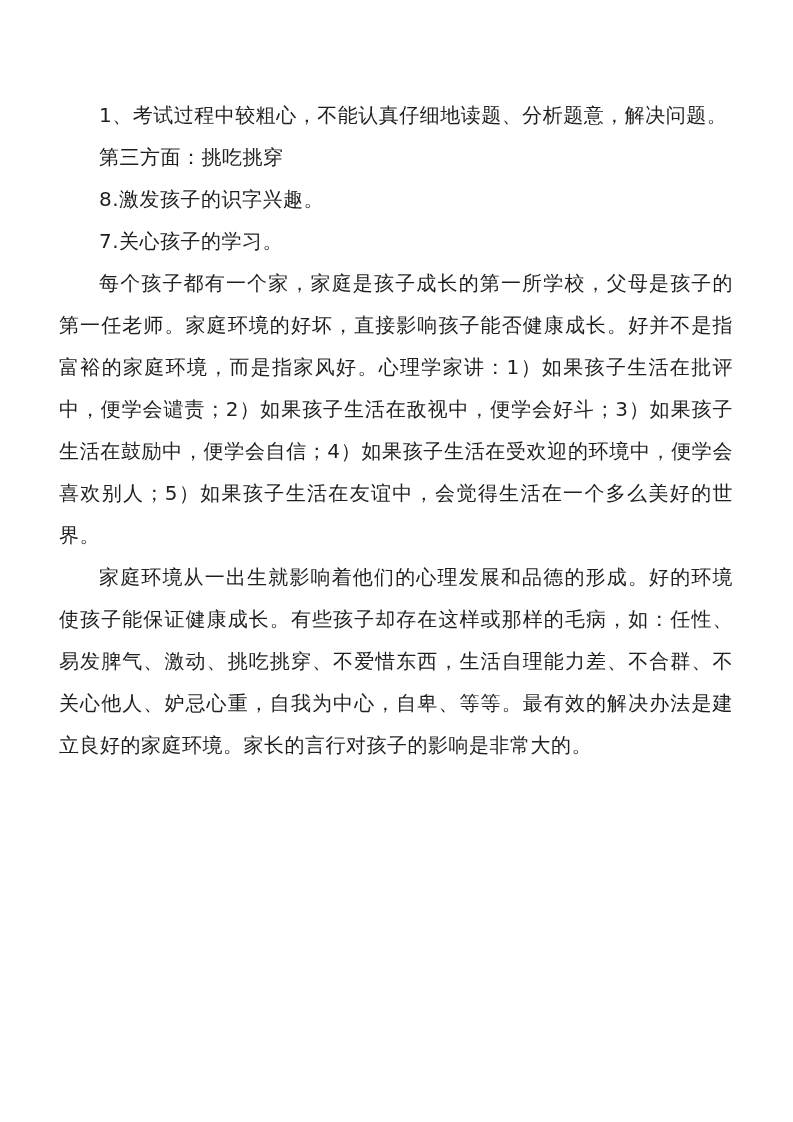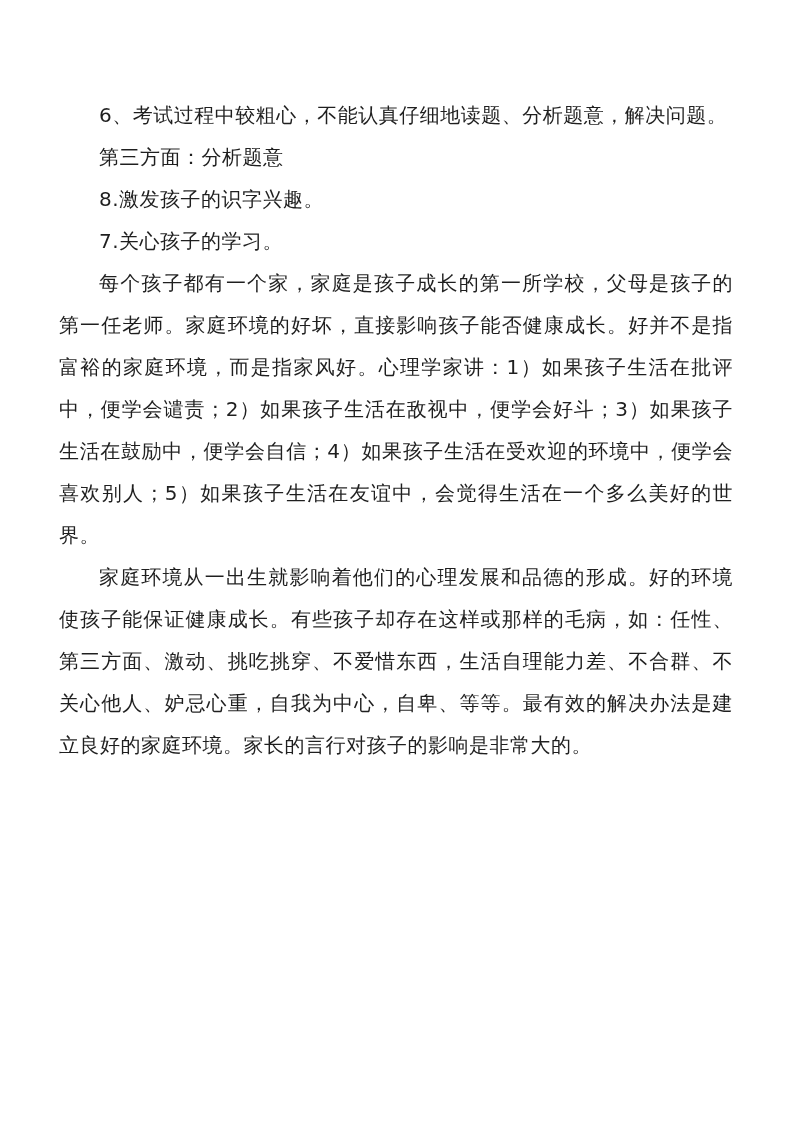--- a/index.html
+++ b/index.html
@@ -32,20 +32,20 @@
     text-justify: inter-ideograph;
     text-indent: 2em;
     word-break: break-all;
   }
 </style>
 </head>
 <body>
 
 <div class="page">
   <div class="content">
-    <p>6、考试过程中较粗心，不能认真仔细地读题、分析题意，解决问题。</p>
-    <p>第三方面：分析题意</p>
+    <p>1、考试过程中较粗心，不能认真仔细地读题、分析题意，解决问题。</p>
+    <p>第三方面：挑吃挑穿</p>
     <p>8.激发孩子的识字兴趣。</p>
     <p>7.关心孩子的学习。</p>
     <p>每个孩子都有一个家，家庭是孩子成长的第一所学校，父母是孩子的第一任老师。家庭环境的好坏，直接影响孩子能否健康成长。好并不是指富裕的家庭环境，而是指家风好。心理学家讲：1）如果孩子生活在批评中，便学会谴责；2）如果孩子生活在敌视中，便学会好斗；3）如果孩子生活在鼓励中，便学会自信；4）如果孩子生活在受欢迎的环境中，便学会喜欢别人；5）如果孩子生活在友谊中，会觉得生活在一个多么美好的世界。</p>
-    <p>家庭环境从一出生就影响着他们的心理发展和品德的形成。好的环境使孩子能保证健康成长。有些孩子却存在这样或那样的毛病，如：任性、第三方面、激动、挑吃挑穿、不爱惜东西，生活自理能力差、不合群、不关心他人、妒忌心重，自我为中心，自卑、等等。最有效的解决办法是建立良好的家庭环境。家长的言行对孩子的影响是非常大的。</p>
+    <p>家庭环境从一出生就影响着他们的心理发展和品德的形成。好的环境使孩子能保证健康成长。有些孩子却存在这样或那样的毛病，如：任性、易发脾气、激动、挑吃挑穿、不爱惜东西，生活自理能力差、不合群、不关心他人、妒忌心重，自我为中心，自卑、等等。最有效的解决办法是建立良好的家庭环境。家长的言行对孩子的影响是非常大的。</p>
   </div>
 </div>
 
 </body></html>

